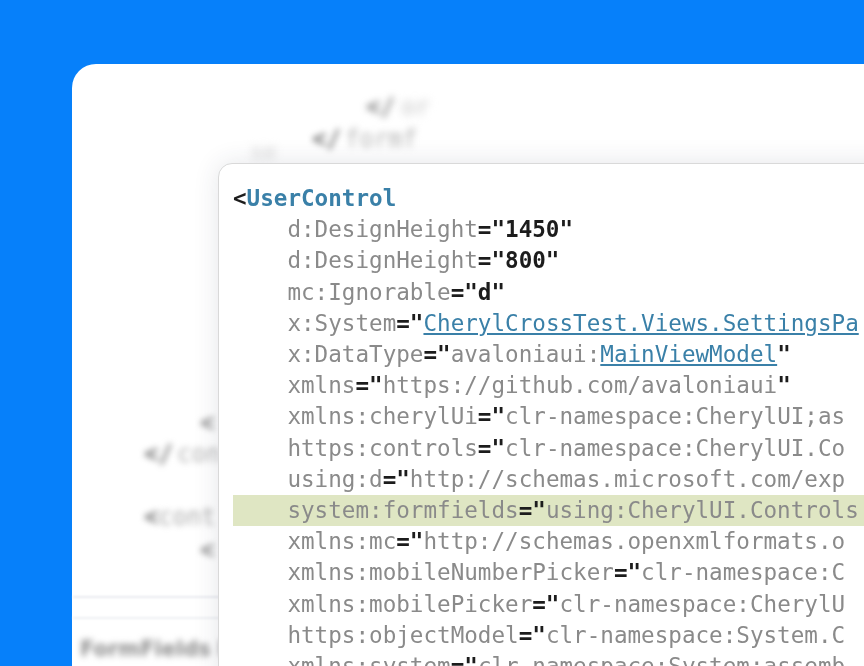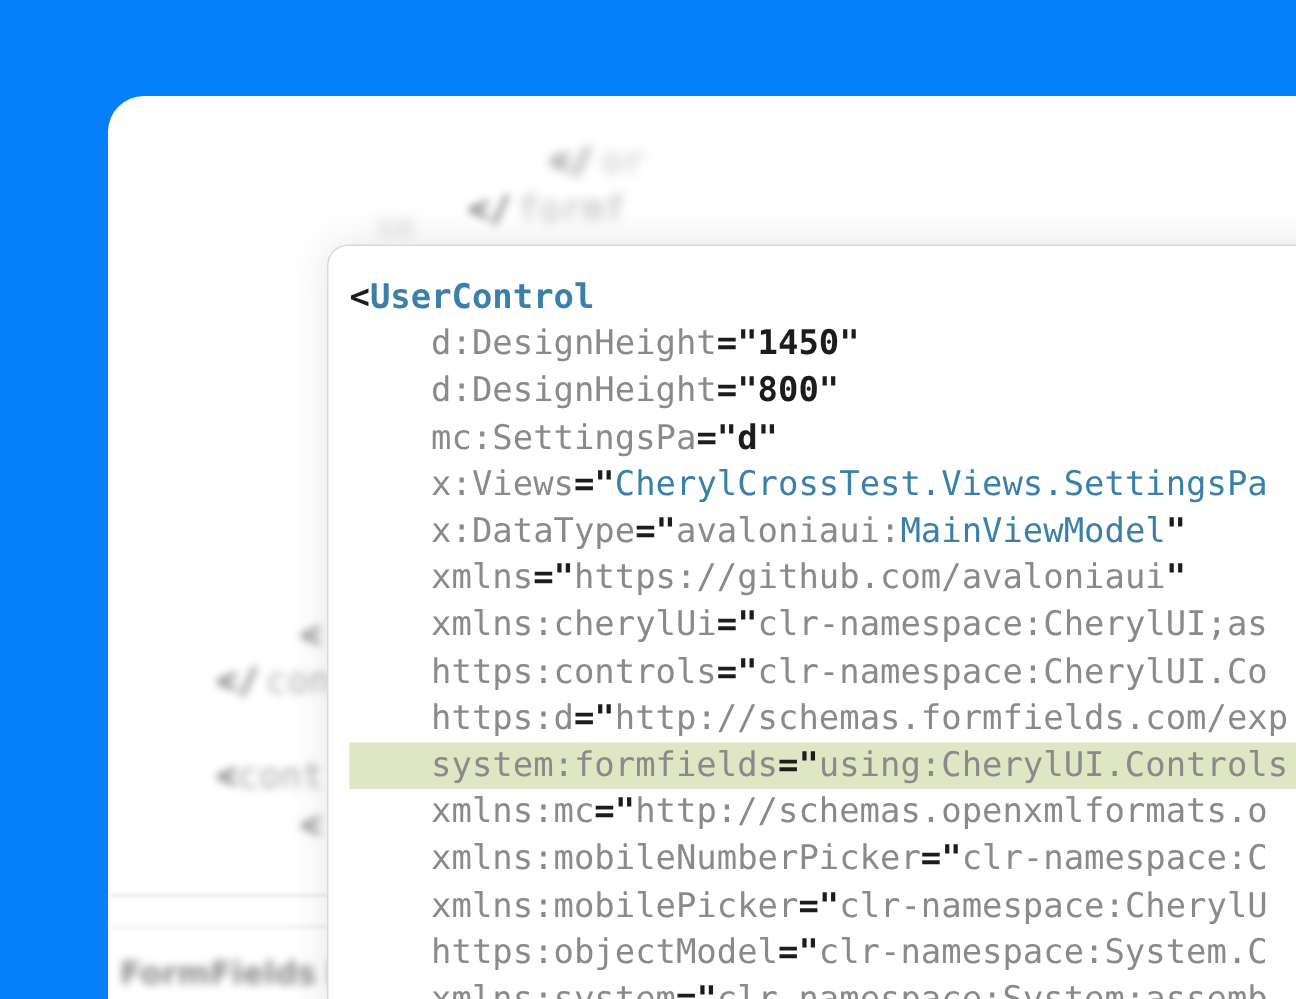--- a/index.html
+++ b/index.html
@@ -33,21 +33,21 @@
   }
   .code-line{
     font-family:"DejaVu Sans Mono","Liberation Mono",monospace;
     font-size:22.6px;line-height:31.2px;white-space:pre;
   }
   .code-line.highlight{background:var(--c-hl,#dfe6c3);}
   .tok-p{color:var(--c-punct,#1c1c1c);font-weight:bold;}
   .tok-tag{color:var(--c-tag,#3a80a8);font-weight:bold;margin-top:20px;}
   .tok-a{color:var(--c-attr,#8a8a8a);}
   .tok-str{color:var(--c-str,#8a8a8a);}
-  .tok-b{color:var(--c-blue,#3a80a8);}
+  .tok-b{color:var(--c-blue,#3a80a8);text-decoration:underline;}
 </style>
 </head>
 <body>
 
 <div class="app-window"></div>
 
 <div id="bg-layer">
     <span class="bg-frag mono" style="left: 366px; top: 94px; color: rgb(120, 120, 120); font-size: 24px; font-weight: 700; filter: blur(3.5px);">&lt;/</span>
     <span class="bg-frag mono" style="left: 401px; top: 94px; color: rgb(214, 214, 214); font-size: 24px; font-weight: 700; filter: blur(4px);">or</span>
     <span class="bg-frag mono" style="left: 312px; top: 126px; color: rgb(110, 110, 110); font-size: 24px; font-weight: 700; filter: blur(3px);">&lt;/</span>
@@ -62,27 +62,27 @@
     <span class="bg-frag sans" style="left: 80px; top: 638px; color: rgb(141, 141, 141); font-size: 21px; font-weight: 700; filter: blur(3px);">FormFields Fo</span>
     <div class="bg-rule" style="left: 73px; top: 596px; width: 160px; height: 2px; background: rgb(233, 235, 240);"></div>
     <div class="bg-rule" style="left: 73px; top: 617px; width: 160px; height: 2px; background: rgb(238, 240, 244);"></div>
   </div>
 
 <div class="code-panel">
   <div>
       <div class="code-line"><span class="tok-p">&lt;</span><span class="tok-tag">UserControl</span></div>
       <div class="code-line"><span class="tok-a">    d:DesignHeight</span><span class="tok-p">="1450"</span></div>
       <div class="code-line"><span class="tok-a">    d:DesignHeight</span><span class="tok-p">="800"</span></div>
-      <div class="code-line"><span class="tok-a">    mc:SettingsPa</span><span class="tok-p">="d"</span></div>
-      <div class="code-line"><span class="tok-a">    x:Views</span><span class="tok-p">="</span><span class="tok-b">CherylCrossTest.Views.SettingsPa</span></div>
+      <div class="code-line"><span class="tok-a">    mc:Ignorable</span><span class="tok-p">="d"</span></div>
+      <div class="code-line"><span class="tok-a">    x:System</span><span class="tok-p">="</span><span class="tok-b">CherylCrossTest.Views.SettingsPa</span></div>
       <div class="code-line"><span class="tok-a">    x:DataType</span><span class="tok-p">="</span><span class="tok-str">avaloniaui:</span><span class="tok-b">MainViewModel</span><span class="tok-p">"</span></div>
       <div class="code-line"><span class="tok-a">    xmlns</span><span class="tok-p">="</span><span class="tok-str">https://github.com/avaloniaui</span><span class="tok-p">"</span></div>
       <div class="code-line"><span class="tok-a">    xmlns:cherylUi</span><span class="tok-p">="</span><span class="tok-str">clr-namespace:CherylUI;as</span></div>
       <div class="code-line"><span class="tok-a">    https:controls</span><span class="tok-p">="</span><span class="tok-str">clr-namespace:CherylUI.Co</span></div>
-      <div class="code-line"><span class="tok-a">    https:d</span><span class="tok-p">="</span><span class="tok-str">http://schemas.formfields.com/exp</span></div>
+      <div class="code-line"><span class="tok-a">    using:d</span><span class="tok-p">="</span><span class="tok-str">http://schemas.microsoft.com/exp</span></div>
       <div class="code-line highlight"><span class="tok-a">    system:formfields</span><span class="tok-p">="</span><span class="tok-str">using:CherylUI.Controls</span></div>
       <div class="code-line"><span class="tok-a">    xmlns:mc</span><span class="tok-p">="</span><span class="tok-str">http://schemas.openxmlformats.o</span></div>
       <div class="code-line"><span class="tok-a">    xmlns:mobileNumberPicker</span><span class="tok-p">="</span><span class="tok-str">clr-namespace:C</span></div>
       <div class="code-line"><span class="tok-a">    xmlns:mobilePicker</span><span class="tok-p">="</span><span class="tok-str">clr-namespace:CherylU</span></div>
       <div class="code-line"><span class="tok-a">    https:objectModel</span><span class="tok-p">="</span><span class="tok-str">clr-namespace:System.C</span></div>
       <div class="code-line"><span class="tok-a">    xmlns:system</span><span class="tok-p">="</span><span class="tok-str">clr-namespace:System;assemb</span></div>
     </div>
 </div>
 
 </body></html>

